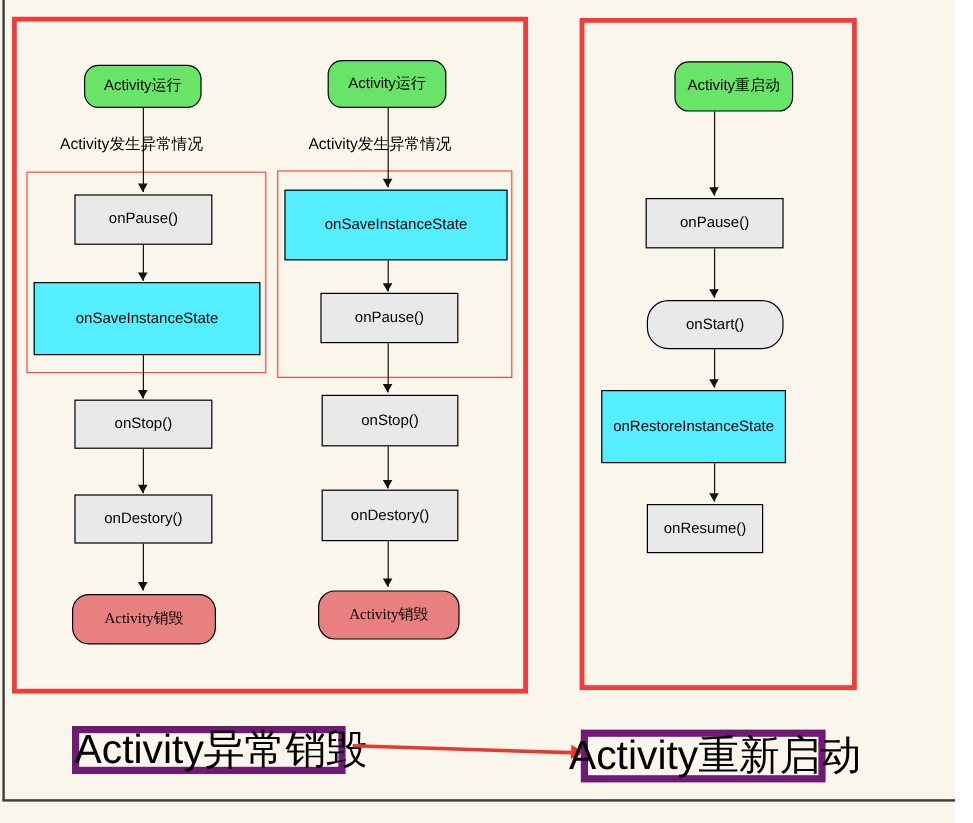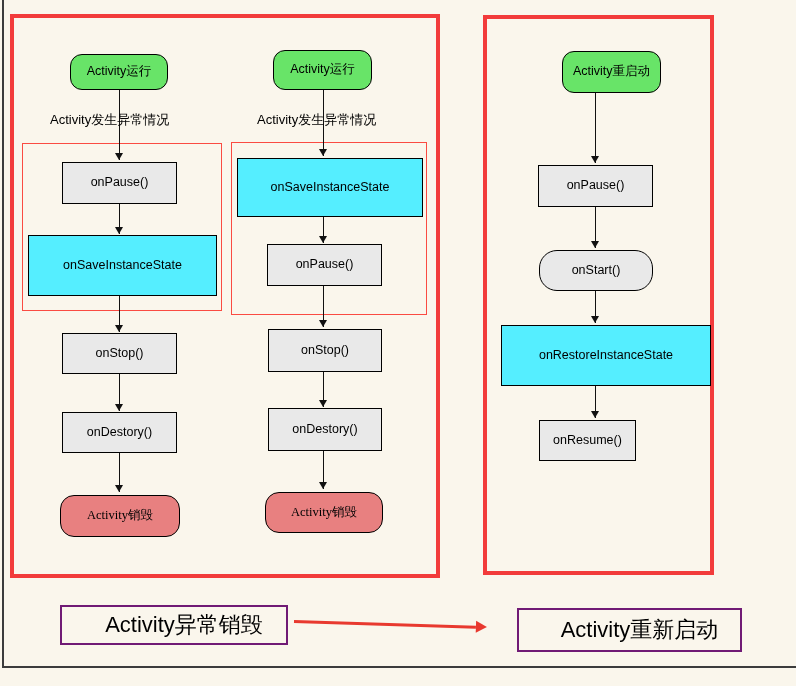--- a/index.html
+++ b/index.html
@@ -20,23 +20,23 @@
   .start{background:#68e468;border-radius:12px;}
   .cyan{background:#55eeff;}
   .end{background:#e88080;border-radius:14px;font-family:Liberation Serif, serif;}
   .cond-label{position:absolute;font-size:13px;white-space:nowrap;}
   .varrow{position:absolute;width:1px;background:#111;}
   .varrow::after{
     content:'';position:absolute;left:-4px;bottom:0;width:0;height:0;
     border-left:4px solid transparent;border-right:4px solid transparent;border-top:7px solid #111;
   }
   .footer-box{
-    position:absolute;box-sizing:border-box;border:2px solid #701a75;
+    position:absolute;box-sizing:border-box;border:6px solid #701a75;
     display:flex;align-items:center;justify-content:center;
-    font-size:22px;white-space:nowrap;padding-left:20px;
+    font-size:34px;white-space:nowrap;padding-left:20px;
   }
   .harrow{position:absolute;height:3px;background:#e8392f;transform-origin:left center;transform:rotate(1.8deg);}
   .harrow::after{
     content:'';position:absolute;right:-11px;top:-5px;width:0;height:0;
     border-top:6.5px solid transparent;border-bottom:6.5px solid transparent;border-left:11px solid #e8392f;
   }
 </style>
 </head>
 <body>
 
@@ -77,21 +77,21 @@
   <div class="node" style="left:268px;top:408px;width:114px;height:43px;">onDestory()</div>
   <div class="varrow" style="left:323px;top:451px;height:38px;"></div>
   <div class="node end" style="left:265px;top:492px;width:118px;height:41px;">Activity销毁</div>
 
   <div class="node start" style="left:546px;top:51px;width:99px;height:42px;margin-left:16px;">Activity重启动</div>
   <div class="varrow" style="left:595px;top:93px;height:70px;"></div>
   <div class="node" style="left:538px;top:165px;width:115px;height:42px;">onPause()</div>
   <div class="varrow" style="left:595px;top:207px;height:41px;"></div>
   <div class="node" style="left:539px;top:250px;width:114px;height:41px;border-radius:18px;">onStart()</div>
   <div class="varrow" style="left:595px;top:291px;height:32px;"></div>
-  <div class="node cyan" style="left:501px;top:325px;width:210px;height:61px;">onRestoreInstanceState</div>
+  <div class="node cyan" style="left:501px;top:325px;width:154px;height:61px;">onRestoreInstanceState</div>
   <div class="varrow" style="left:595px;top:386px;height:32px;"></div>
   <div class="node" style="left:539px;top:420px;width:97px;height:41px;">onResume()</div>
 
   <div class="footer-box" style="left:60px;top:605px;width:228px;height:40px;">Activity异常销毁</div>
   <div class="harrow" style="left:294px;top:620px;width:182px;"></div>
-  <div class="footer-box" style="left:517px;top:608px;width:225px;height:44px;">Activity重新启动</div>
+  <div class="footer-box" style="left:484px;top:608px;width:204px;height:44px;">Activity重新启动</div>
 
 </div>
 
 </body></html>

